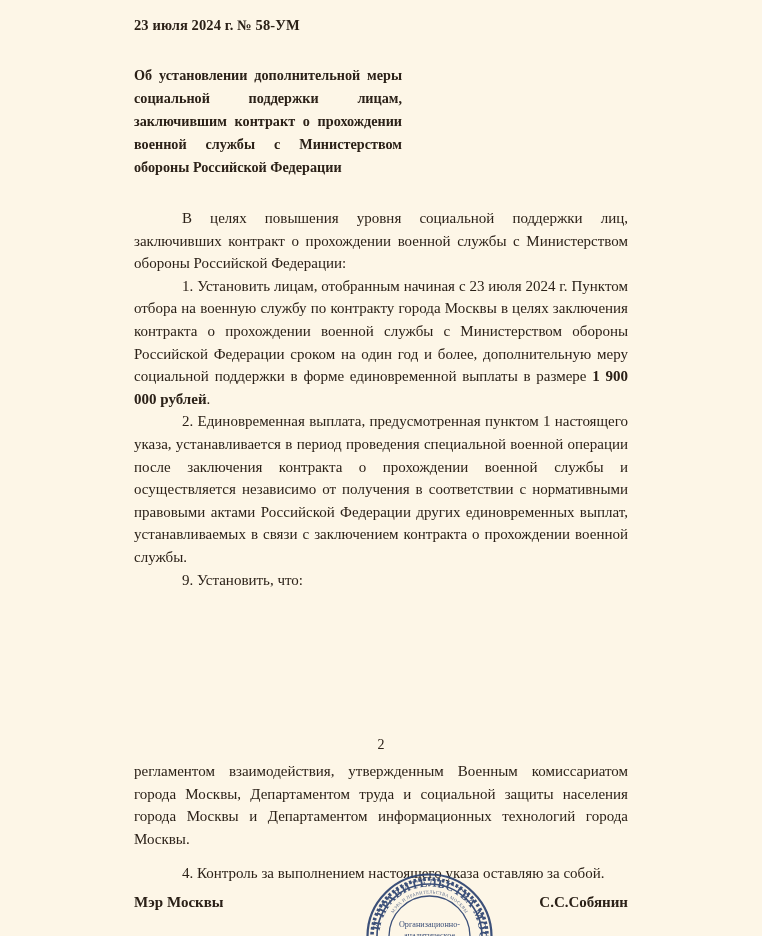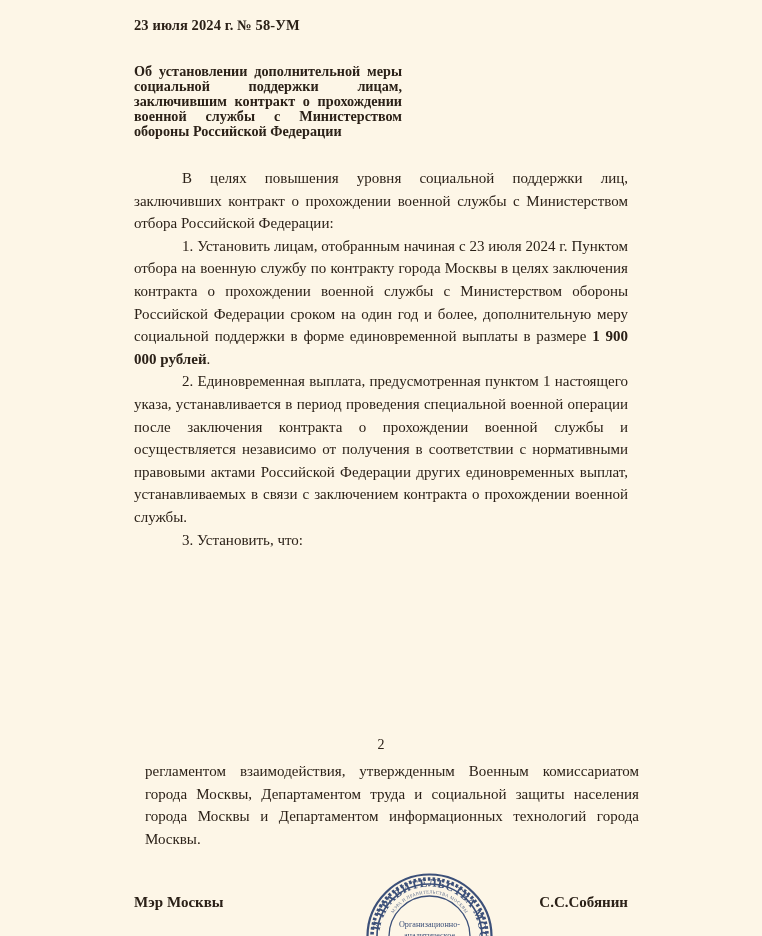--- a/index.html
+++ b/index.html
@@ -37,21 +37,21 @@
     margin-top: 17px;
     margin-bottom: 0;
   }
 
   
   .title-block {
     width: 268px;
     margin-top: 30px;
     font-weight: bold;
     font-size: 14.2px;
-    line-height: 15px;
+    line-height: 23px;
     text-align: justify;
     text-align-last: left;
   }
 
   
   .body-text {
     margin-top: 28px;
   }
   p.para {
     margin: 0;
@@ -69,21 +69,21 @@
   .page-number {
     position: absolute;
     left: 0;
     width: 494px;
     text-align: center;
     font-size: 14px;
     top: 737px;
   }
   .page2-text {
     position: absolute;
-    left: 11px;
+    left: 0;
     top: 760px;
     width: 494px;
   }
   .page2-text p.para {
     text-indent: 0;
   }
   .item4 {
     margin-top: 12px !important;
     text-indent: 48px !important;
   }
@@ -124,36 +124,37 @@
 
 <div class="page">
   <div class="content">
 
     <div class="doc-number">23 июля 2024 г. № 58-УМ</div>
 
     <div class="title-block">Об установлении дополнительной меры социальной поддержки лицам, заключившим контракт о прохождении военной службы с Министерством обороны Российской Федерации</div>
 
     <div class="body-text">
 
-      <p class="para">В целях повышения уровня социальной поддержки лиц, заключивших контракт о прохождении военной службы с Министерством отбора Российской Федерации:</p>
+      <p class="para">В целях повышения уровня социальной поддержки лиц, заключивших контракт о прохождении военной службы с Министерством обороны Российской Федерации:</p>
 
       <p class="para"><span>1. Установить лицам, отобранным начиная с 23 июля 2024 г. Пунктом отбора на военную службу по контракту города Москвы в целях заключения контракта о прохождении военной службы с Министерством обороны Российской Федерации сроком на один год и более, дополнительную меру социальной поддержки в форме единовременной выплаты в размере </span><b class="amount">1 900 000 рублей</b><span>.</span></p>
 
       <p class="para">2. Единовременная выплата, предусмотренная пунктом 1 настоящего указа, устанавливается в период проведения специальной военной операции после заключения контракта о прохождении военной службы и осуществляется независимо от получения в соответствии с нормативными правовыми актами Российской Федерации других единовременных выплат, устанавливаемых в связи с заключением контракта о прохождении военной службы.</p>
 
-      <p class="para">3. Установить, что:</p>
+      <p class="para">9. Установить, что:</p>
 
 
 
     </div>
 
     <div class="page-number">2</div>
 
     <div class="page2-text">
       <p class="para">регламентом взаимодействия, утвержденным Военным комиссариатом города Москвы, Департаментом труда и социальной защиты населения города Москвы и Департаментом информационных технологий города Москвы.</p>
+      <p class="para item4">4. Контроль за выполнением настоящего указа оставляю за собой.</p>
     </div>
 
     <div class="signature-row">
       <span class="sig-left">Мэр Москвы</span>
       <span class="sig-right">С.С.Собянин</span>
     </div>
 
     <div class="seal">
       <svg viewBox="0 0 127 127" xmlns="http://www.w3.org/2000/svg" aria-hidden="true">
         <defs>

